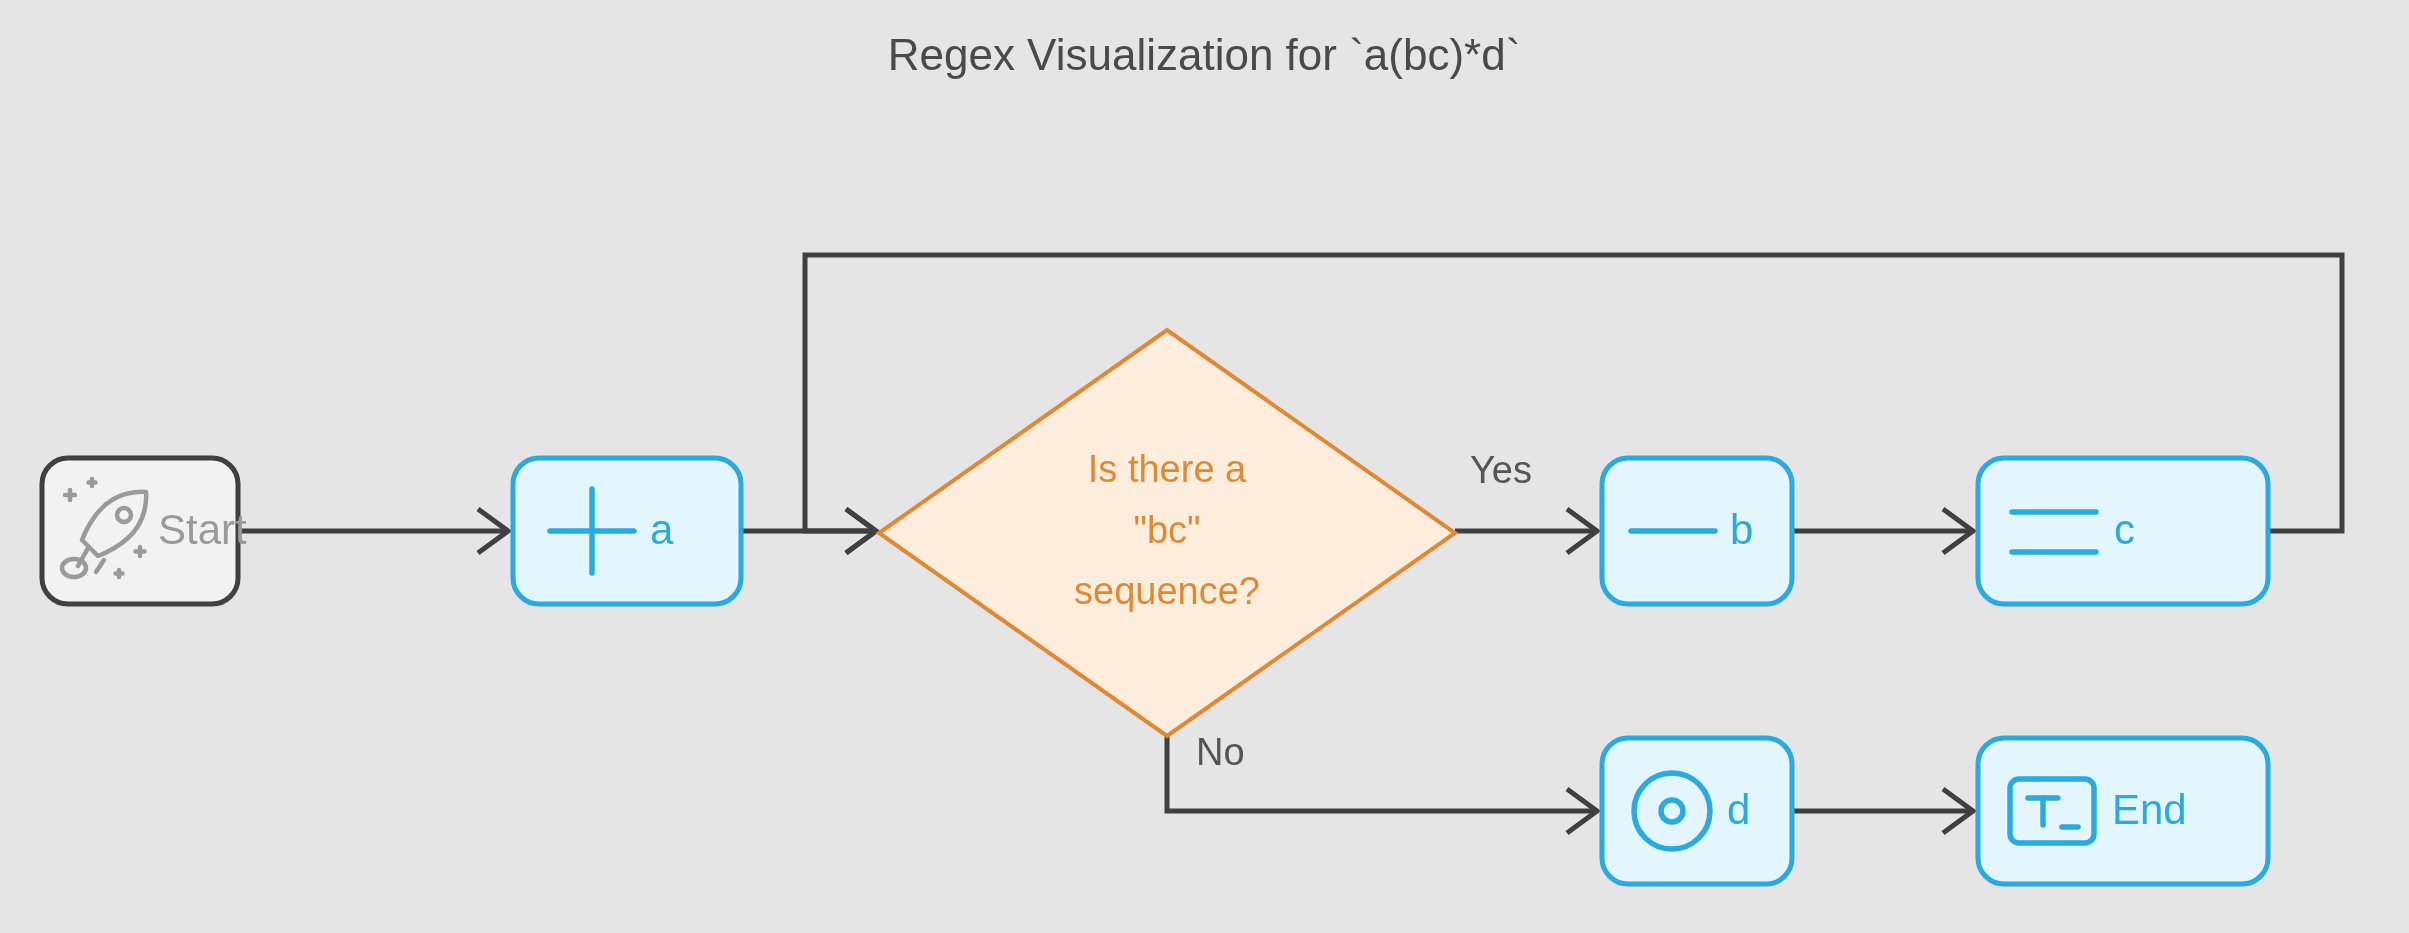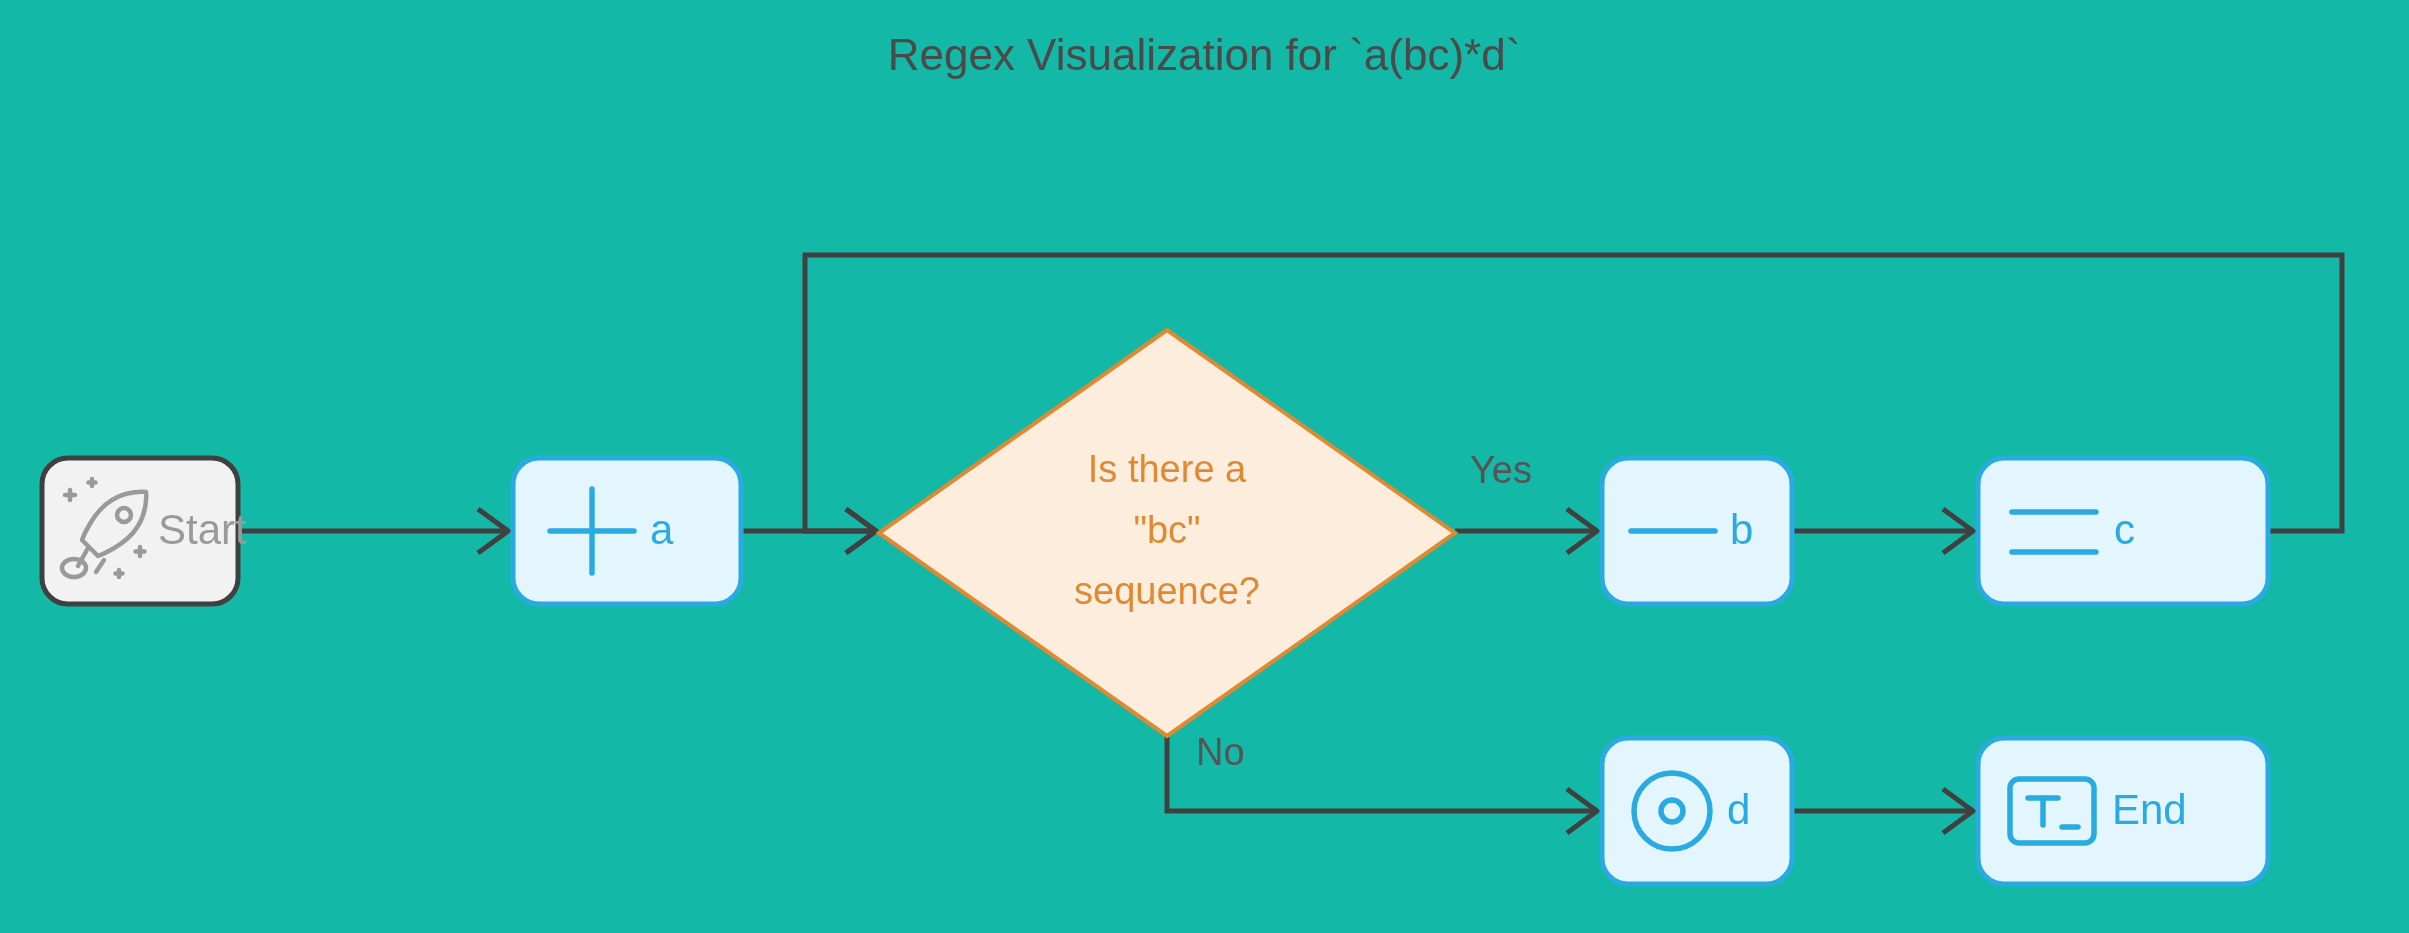--- a/index.html
+++ b/index.html
@@ -10,21 +10,21 @@
   body {
     width: 2409px;
     height: 933px;
     overflow: hidden;
     font-family: "Liberation Sans", sans-serif;
   }
   #canvas {
     position: relative;
     width: 2409px;
     height: 933px;
-    background: #14b8a6;
+    background: #e5e5e5;
   }
   svg#flow {
     position: absolute;
     left: 0;
     top: 0;
     width: 2409px;
     height: 933px;
     display: block;
   }
   .diagram-title {

